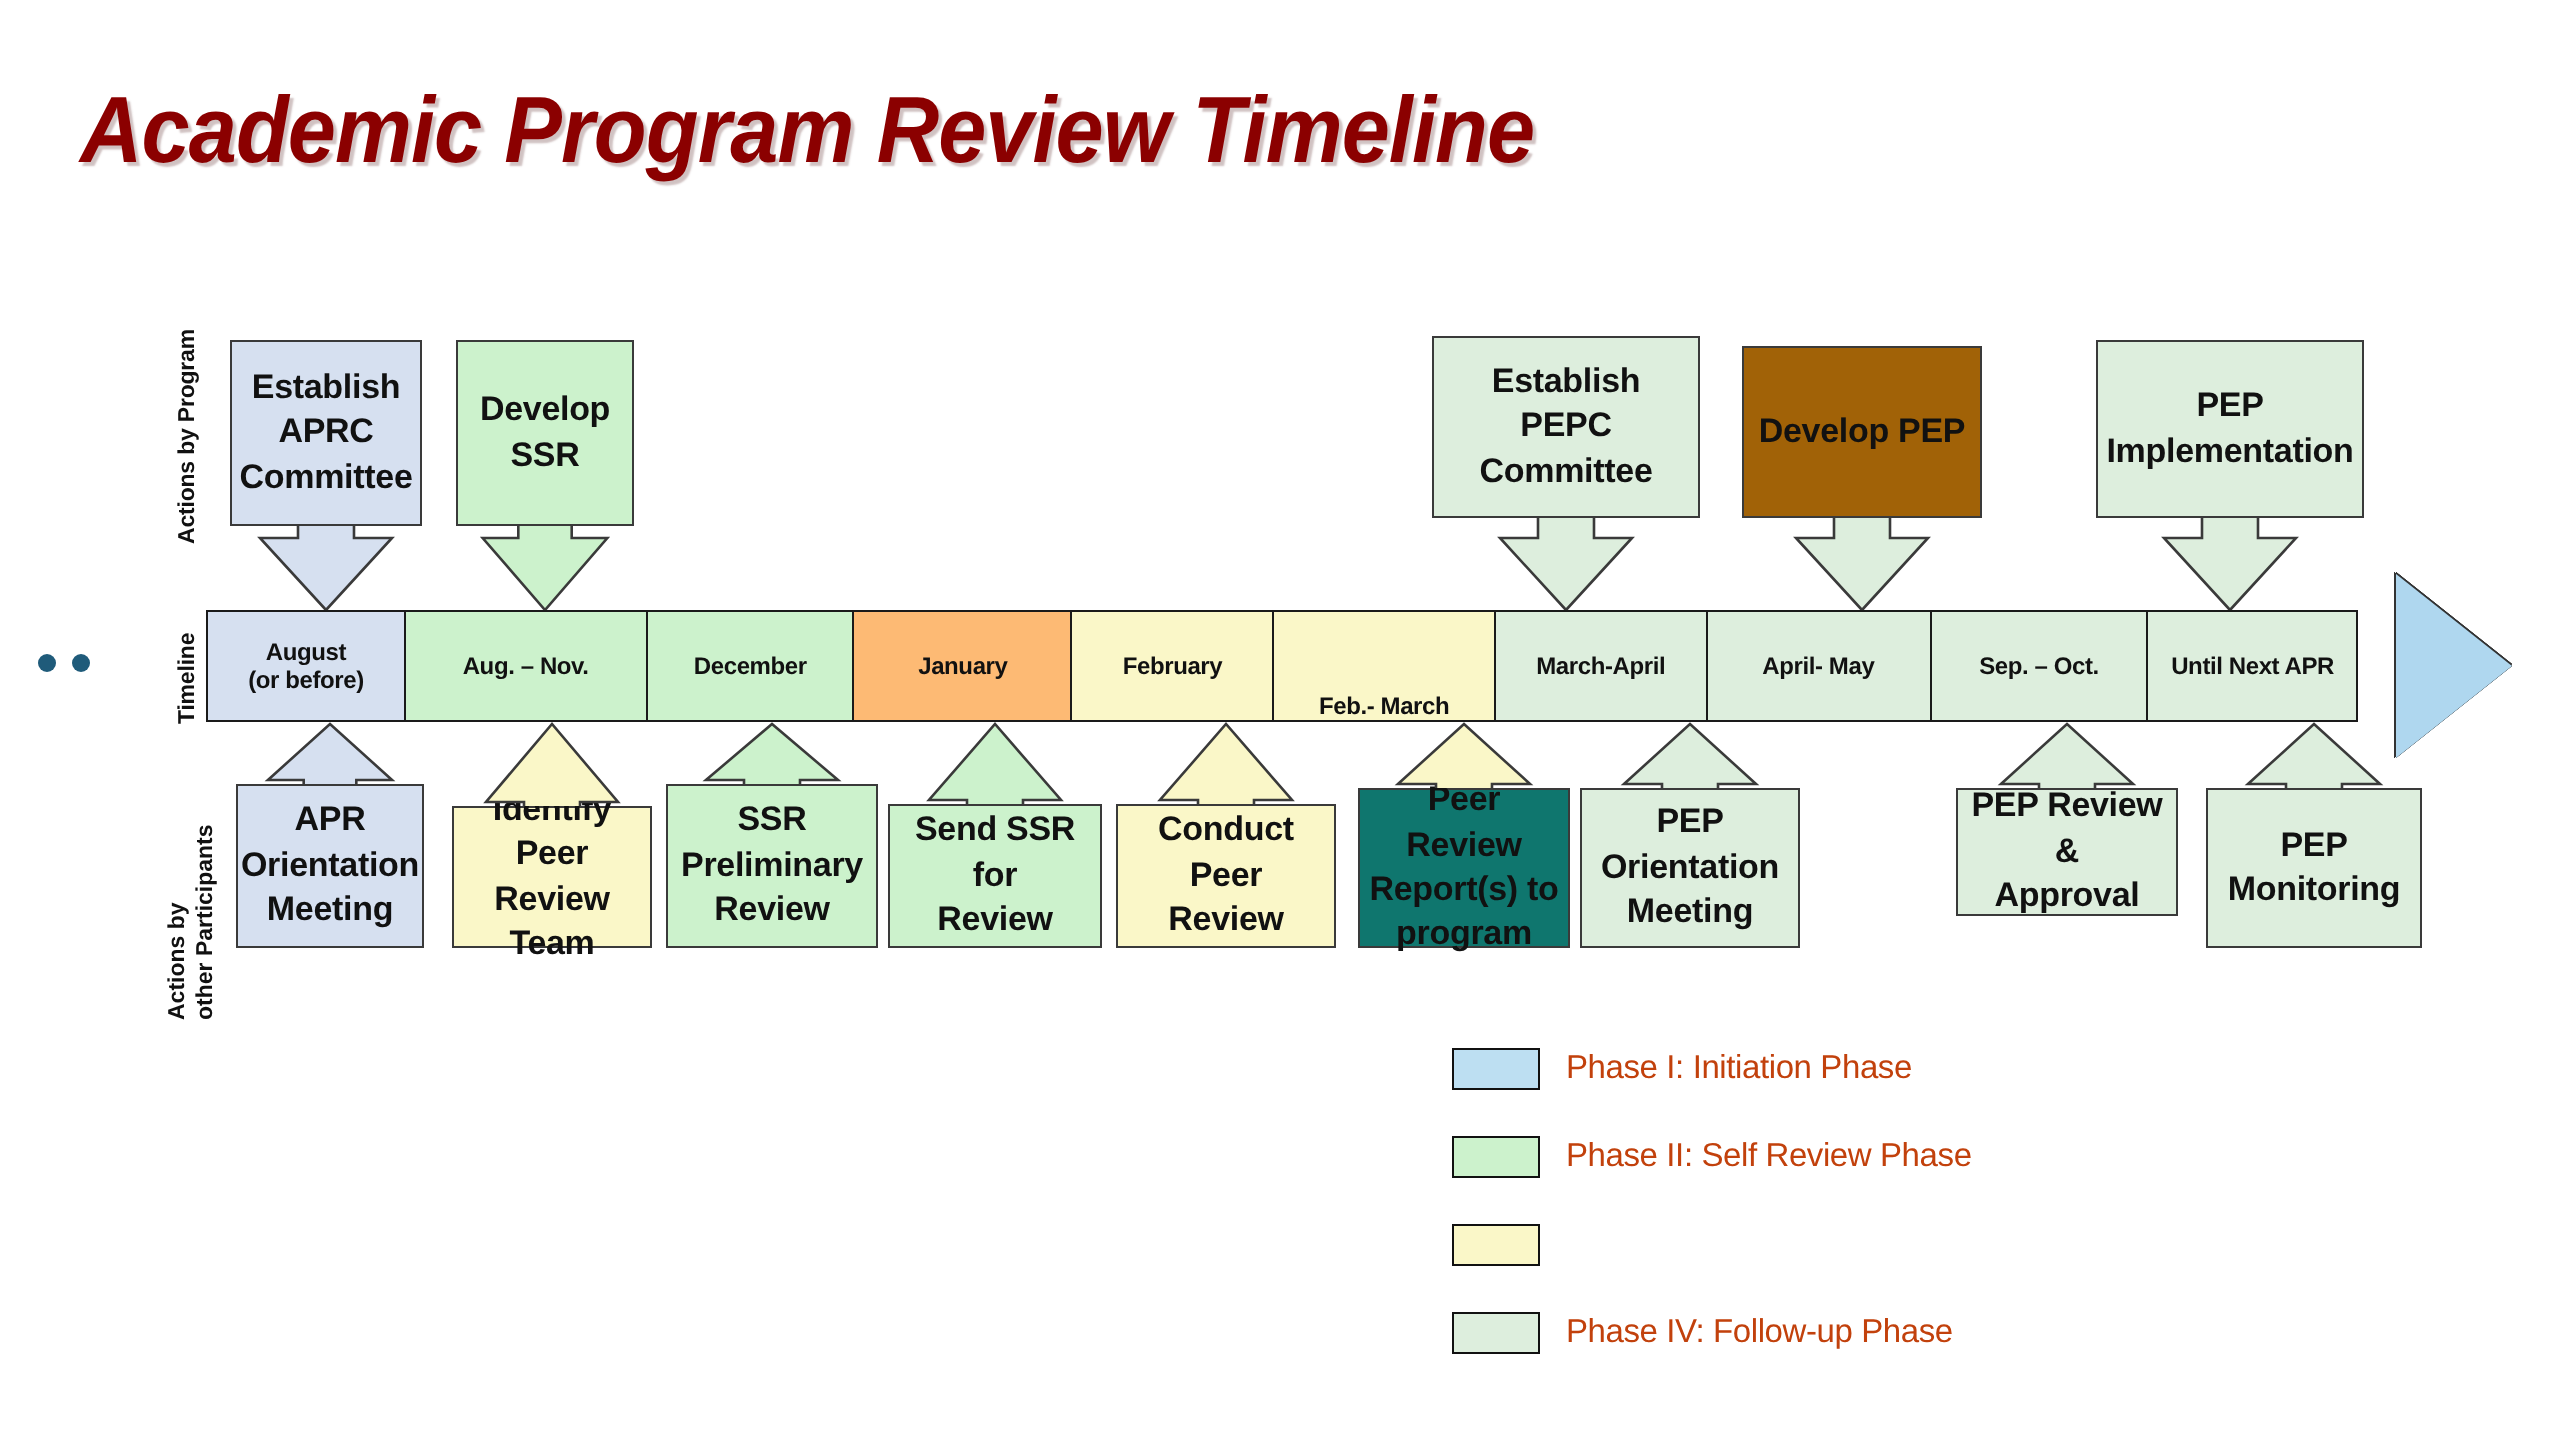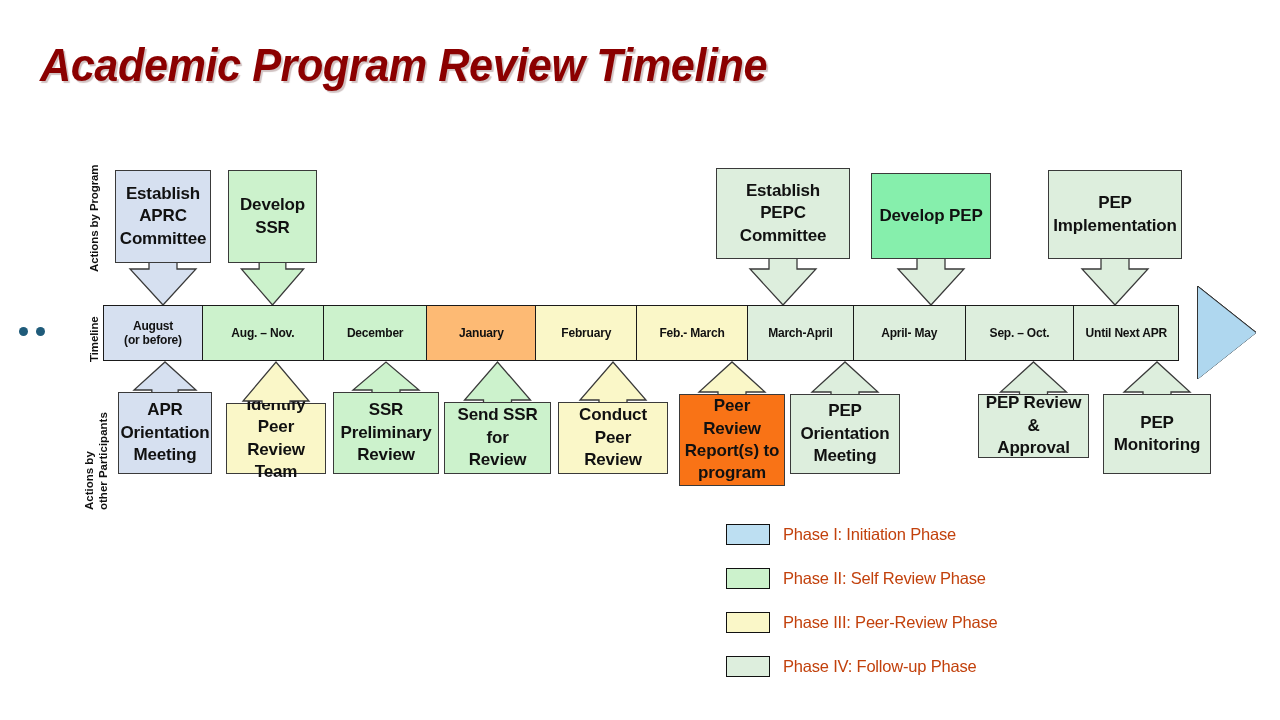--- a/index.html
+++ b/index.html
@@ -220,21 +220,21 @@
           <div>Establish</div>
           <div>PEPC</div>
           <div>Committee</div>
         </div>
       </div>
       <svg width="134" height="141">
         <polyline points="53,91 53,101 34,101 67,137 100,101 81,101 81,91" fill="#DDEEDD" stroke="#3a3a3a" stroke-width="1.3" stroke-linejoin="miter"></polyline>
       </svg>
     </div>
     <div class="abox" style="left: 871px; top: 173px; width: 120px;">
-      <div class="body" style="top: 0px; height: 86px; background: #86efac;">
+      <div class="body" style="top: 0px; height: 86px; background: #a16207;">
         <div>
           <div>Develop PEP</div>
         </div>
       </div>
       <svg width="120" height="136">
         <polyline points="46,86 46,96 27,96 60,132 93,96 74,96 74,86" fill="#DDEEDD" stroke="#3a3a3a" stroke-width="1.3" stroke-linejoin="miter"></polyline>
       </svg>
     </div>
     <div class="abox" style="left: 1048px; top: 170px; width: 134px;">
       <div class="body" style="top: 0px; height: 89px; background: rgb(221, 238, 221);">
@@ -258,21 +258,21 @@
     </div>
     <div class="tl-cell" style="width: 105px; background: rgb(204, 242, 204);">
       <span>December</span>
     </div>
     <div class="tl-cell" style="width: 110px; background: #fdba74;">
       <span>January</span>
     </div>
     <div class="tl-cell" style="width: 102px; background: rgb(250, 247, 200);">
       <span>February</span>
     </div>
-    <div class="tl-cell" style="width: 112px; background: rgb(250, 247, 200);">
+    <div class="tl-cell" style="width: 112px; background: rgb(250, 247, 200); align-items: flex-end;">
       <span>Feb.- March</span>
     </div>
     <div class="tl-cell" style="width: 107px; background: rgb(221, 238, 221);">
       <span>March-April</span>
     </div>
     <div class="tl-cell" style="width: 113px; background: rgb(221, 238, 221);">
       <span>April- May</span>
     </div>
     <div class="tl-cell" style="width: 110px; background: rgb(221, 238, 221);">
       <span>Sep. – Oct.</span>
@@ -335,21 +335,21 @@
         <div>
           <div>Conduct Peer</div>
           <div>Review</div>
         </div>
       </div>
       <svg width="110" height="45">
         <polyline points="41,41 41,39 22,39 55,1 88,39 69,39 69,41" fill="#FAF7C8" stroke="#3a3a3a" stroke-width="1.3" stroke-linejoin="miter"></polyline>
       </svg>
     </div>
     <div class="abox" style="left: 679px; top: 361px; width: 106px;">
-      <div class="body" style="top: 33px; height: 92px; background: #f97316;">
+      <div class="body" style="top: 33px; height: 80px; background: #0f766e;">
         <div>
           <div>Peer Review</div>
           <div>Report(s) to</div>
           <div>program</div>
         </div>
       </div>
       <svg width="106" height="37">
         <polyline points="39,33 39,31 20,31 53,1 86,31 67,31 67,33" fill="#FAF7C8" stroke="#3a3a3a" stroke-width="1.3" stroke-linejoin="miter"></polyline>
       </svg>
     </div>
@@ -393,19 +393,18 @@
     <div class="legend-row">
       <div class="legend-swatch" style="background: rgb(189, 223, 242);"></div>
       <div class="legend-text">Phase I: Initiation Phase</div>
     </div>
     <div class="legend-row">
       <div class="legend-swatch" style="background: rgb(204, 242, 204);"></div>
       <div class="legend-text">Phase II: Self Review Phase</div>
     </div>
     <div class="legend-row">
       <div class="legend-swatch" style="background: rgb(250, 247, 200);"></div>
-      <div class="legend-text">Phase III: Peer-Review Phase</div>
     </div>
     <div class="legend-row">
       <div class="legend-swatch" style="background: rgb(221, 238, 221);"></div>
       <div class="legend-text">Phase IV: Follow-up Phase</div>
     </div>
   </div>
 
 </body></html>

